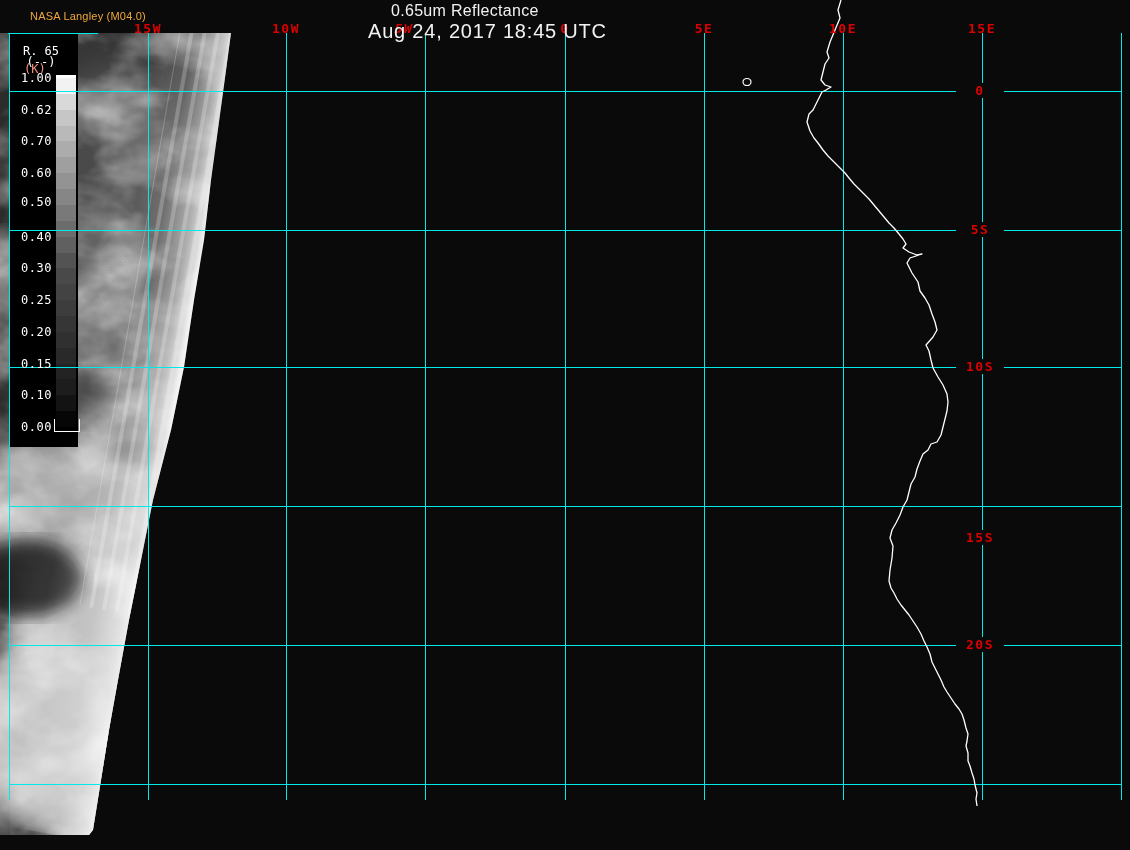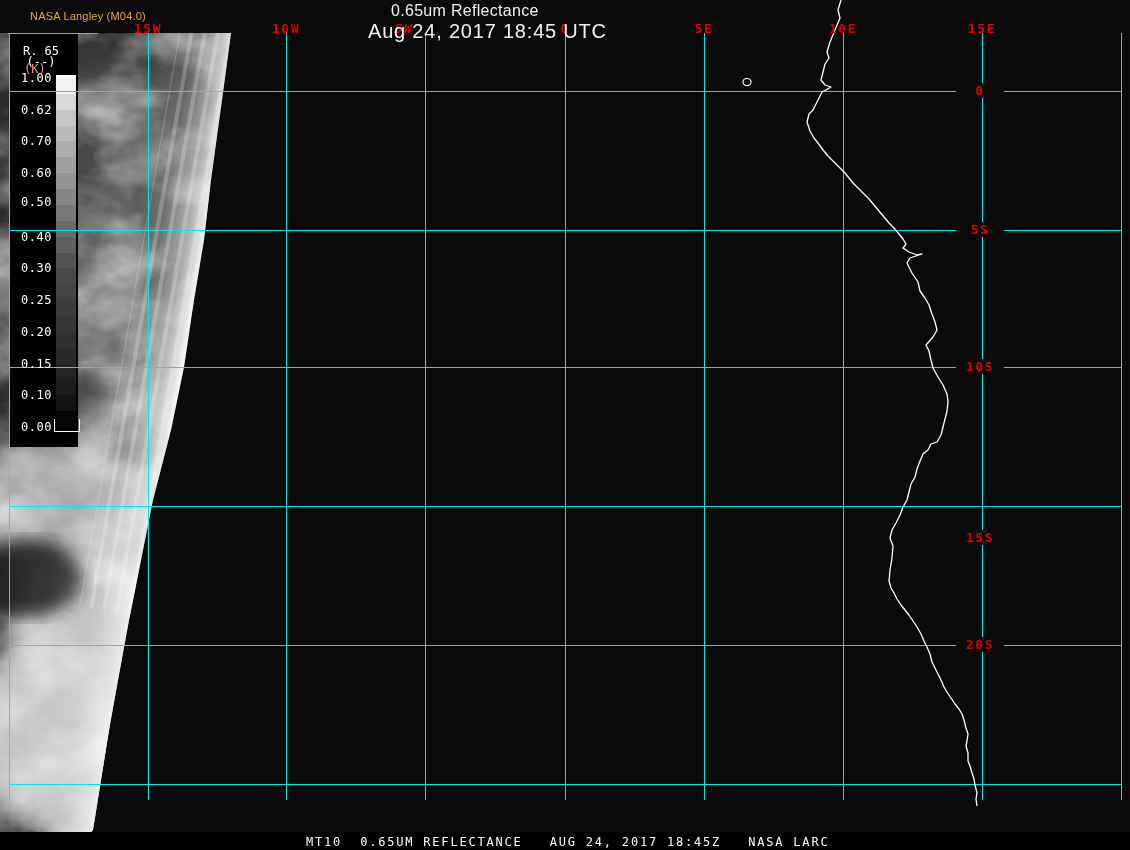--- a/index.html
+++ b/index.html
@@ -144,17 +144,14 @@
 
   <svg id="coast" width="1130" height="850" viewBox="0 0 1130 850">
       <polyline points="841,0 838,10 840,18 835,30 830,42 827,52 829,58 825,64 823,72 821,80 825,85 831,87 826,90 822,92 819,98 816,104 813,110 809,114 807,122 810,131 814,138 818,143 823,150 828,156 834,162 840,168 845,173 849,178 854,184 859,189 864,194 869,199 874,205 879,211 884,217 889,223 894,228 899,234 903,239 906,244 903,248 909,252 917,255 922,254 910,258 907,263 912,273 918,282 920,291 925,298 929,305 932,314 935,322 937,330 933,337 926,345 929,351 931,360 933,368 938,377 943,385 947,394 948,402 947,411 945,419 943,427 941,435 937,442 931,444 928,450 923,454 920,461 917,469 915,477 911,484 909,492 907,500 903,507 900,515 896,523 892,530 890,538 893,546 892,558 890,570 889,581 891,588 894,593 897,599 901,605 905,610 909,615 913,621 917,627 921,634 924,641 927,647 930,654 932,662 935,668 938,674 941,680 944,687 947,692 951,698 955,704 959,709 962,714 964,720 966,728 968,734 967,741 966,746 968,753 968,761 970,766 972,773 974,779 975,785 977,793 976,799 977,806" fill="none" stroke="#ffffff" stroke-width="1.3" stroke-linejoin="round"></polyline>
       <ellipse cx="747" cy="82" rx="4" ry="3.5" fill="none" stroke="#ffffff" stroke-width="1.2"></ellipse>
     </svg>
 
   <div class="abs" id="credit">NASA Langley (M04.0)</div>
   <div class="abs" id="title1">0.65um Reflectance</div>
   <div class="abs" id="title2">Aug 24, 2017 18:45 UTC</div>
 
-  <div class="abs" id="statusbar">
-    <span id="statustext">MT10  0.65UM REFLECTANCE   AUG 24, 2017 18:45Z   NASA LARC</span>
-  </div>
 
 </div>
 
 </body></html>

